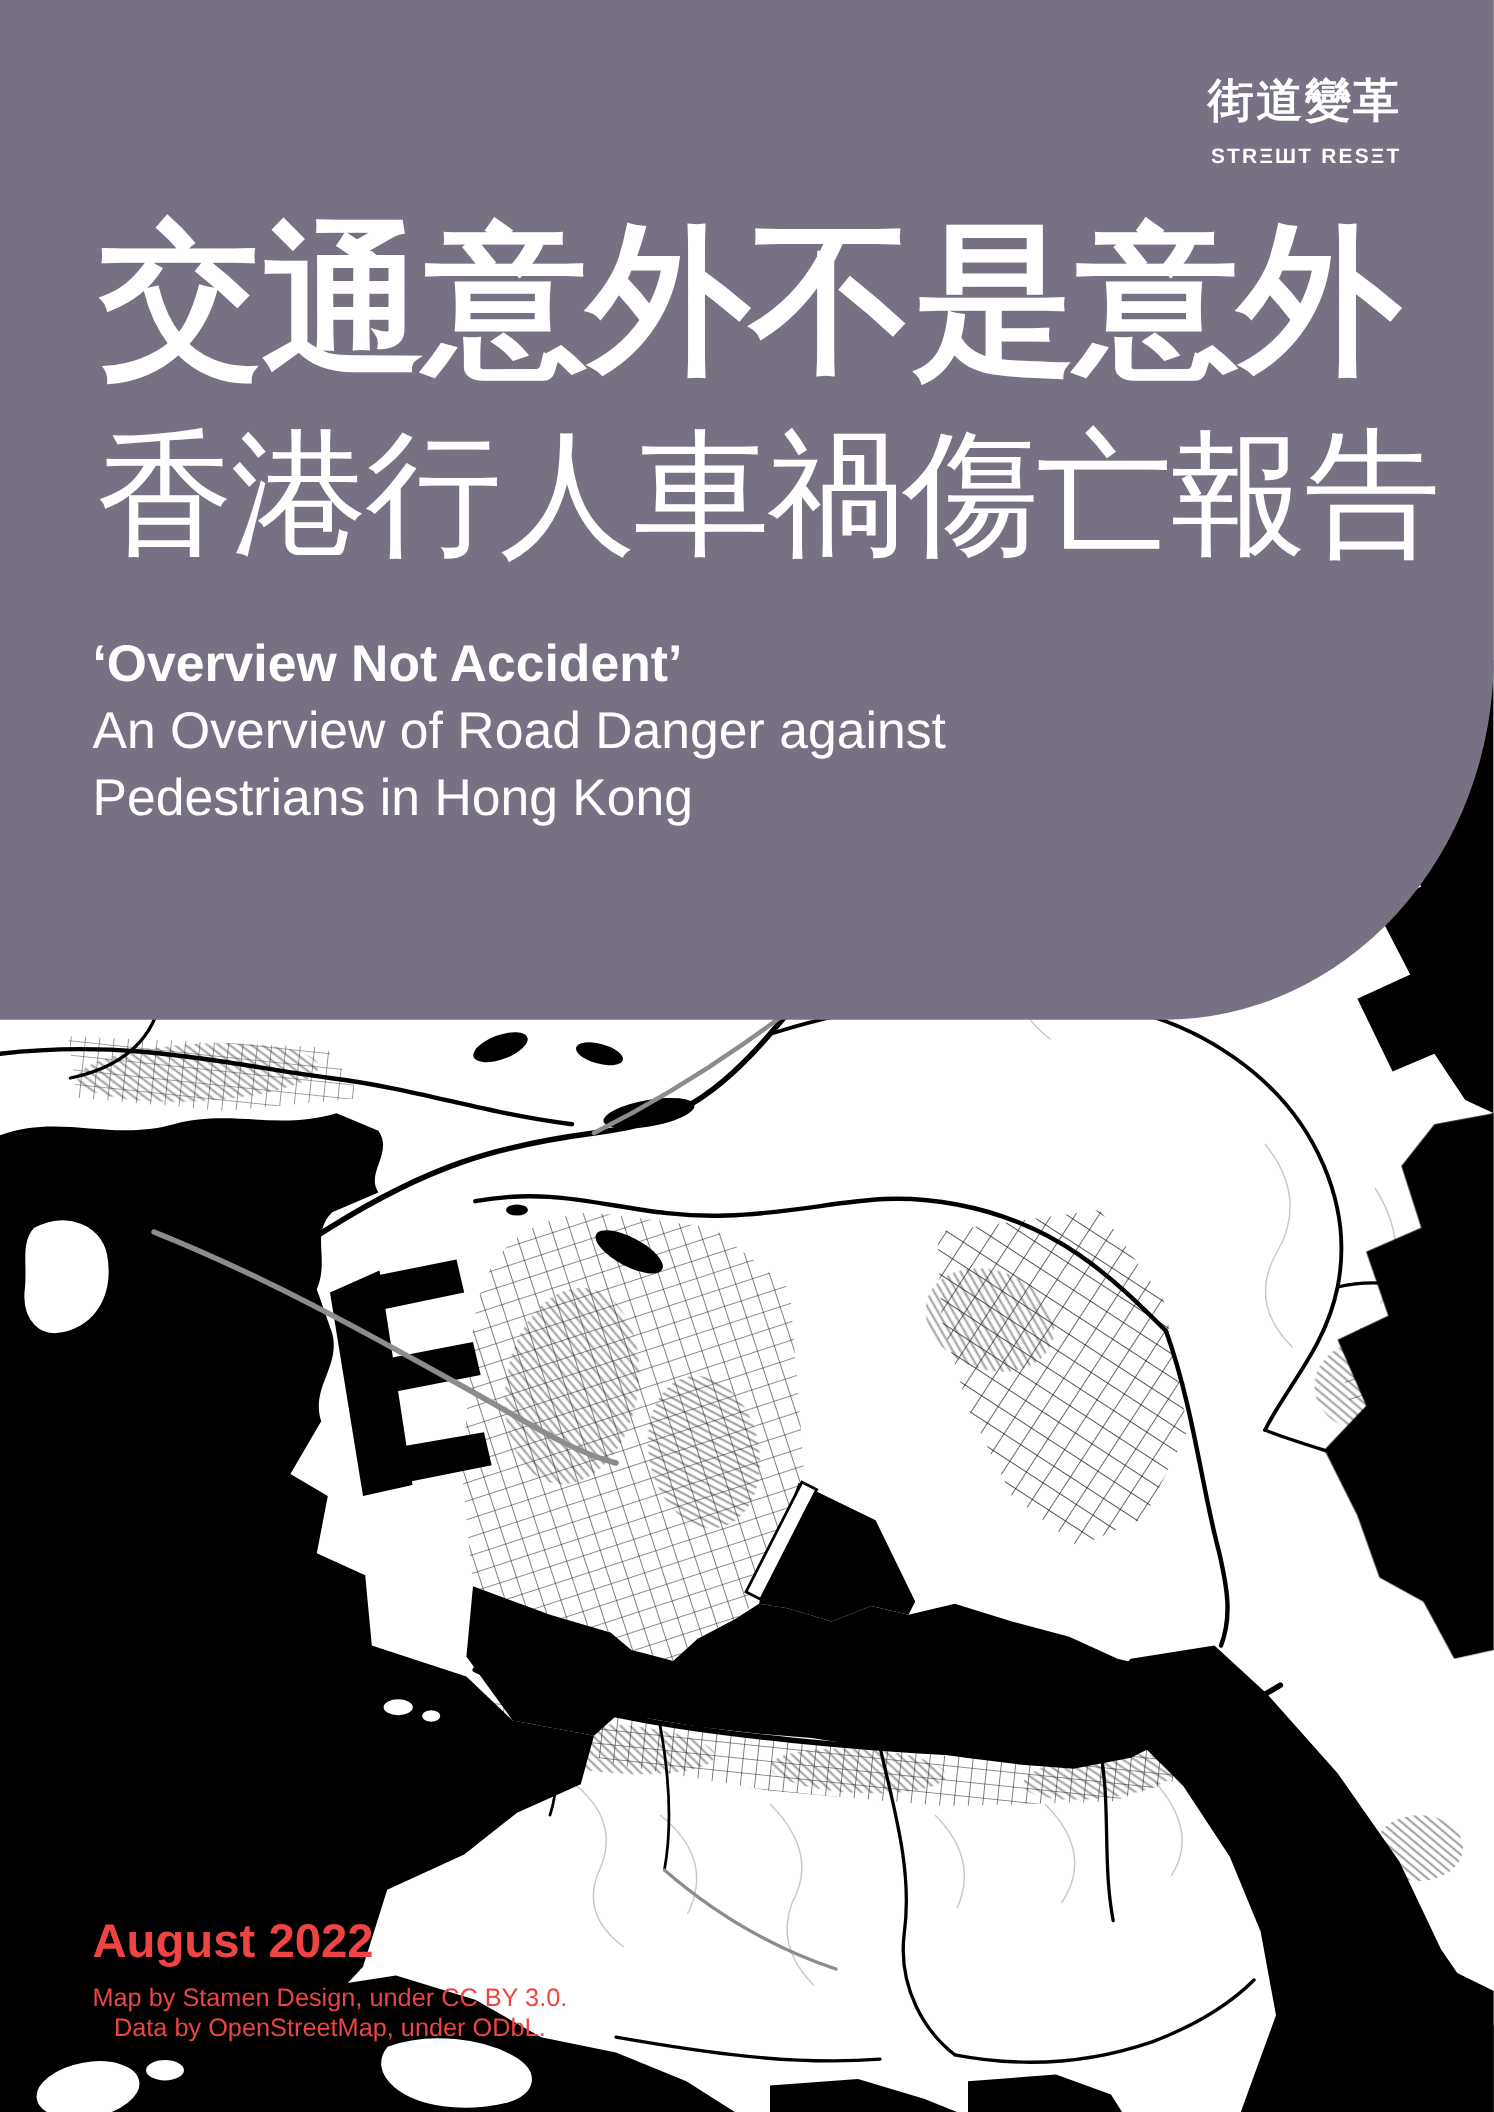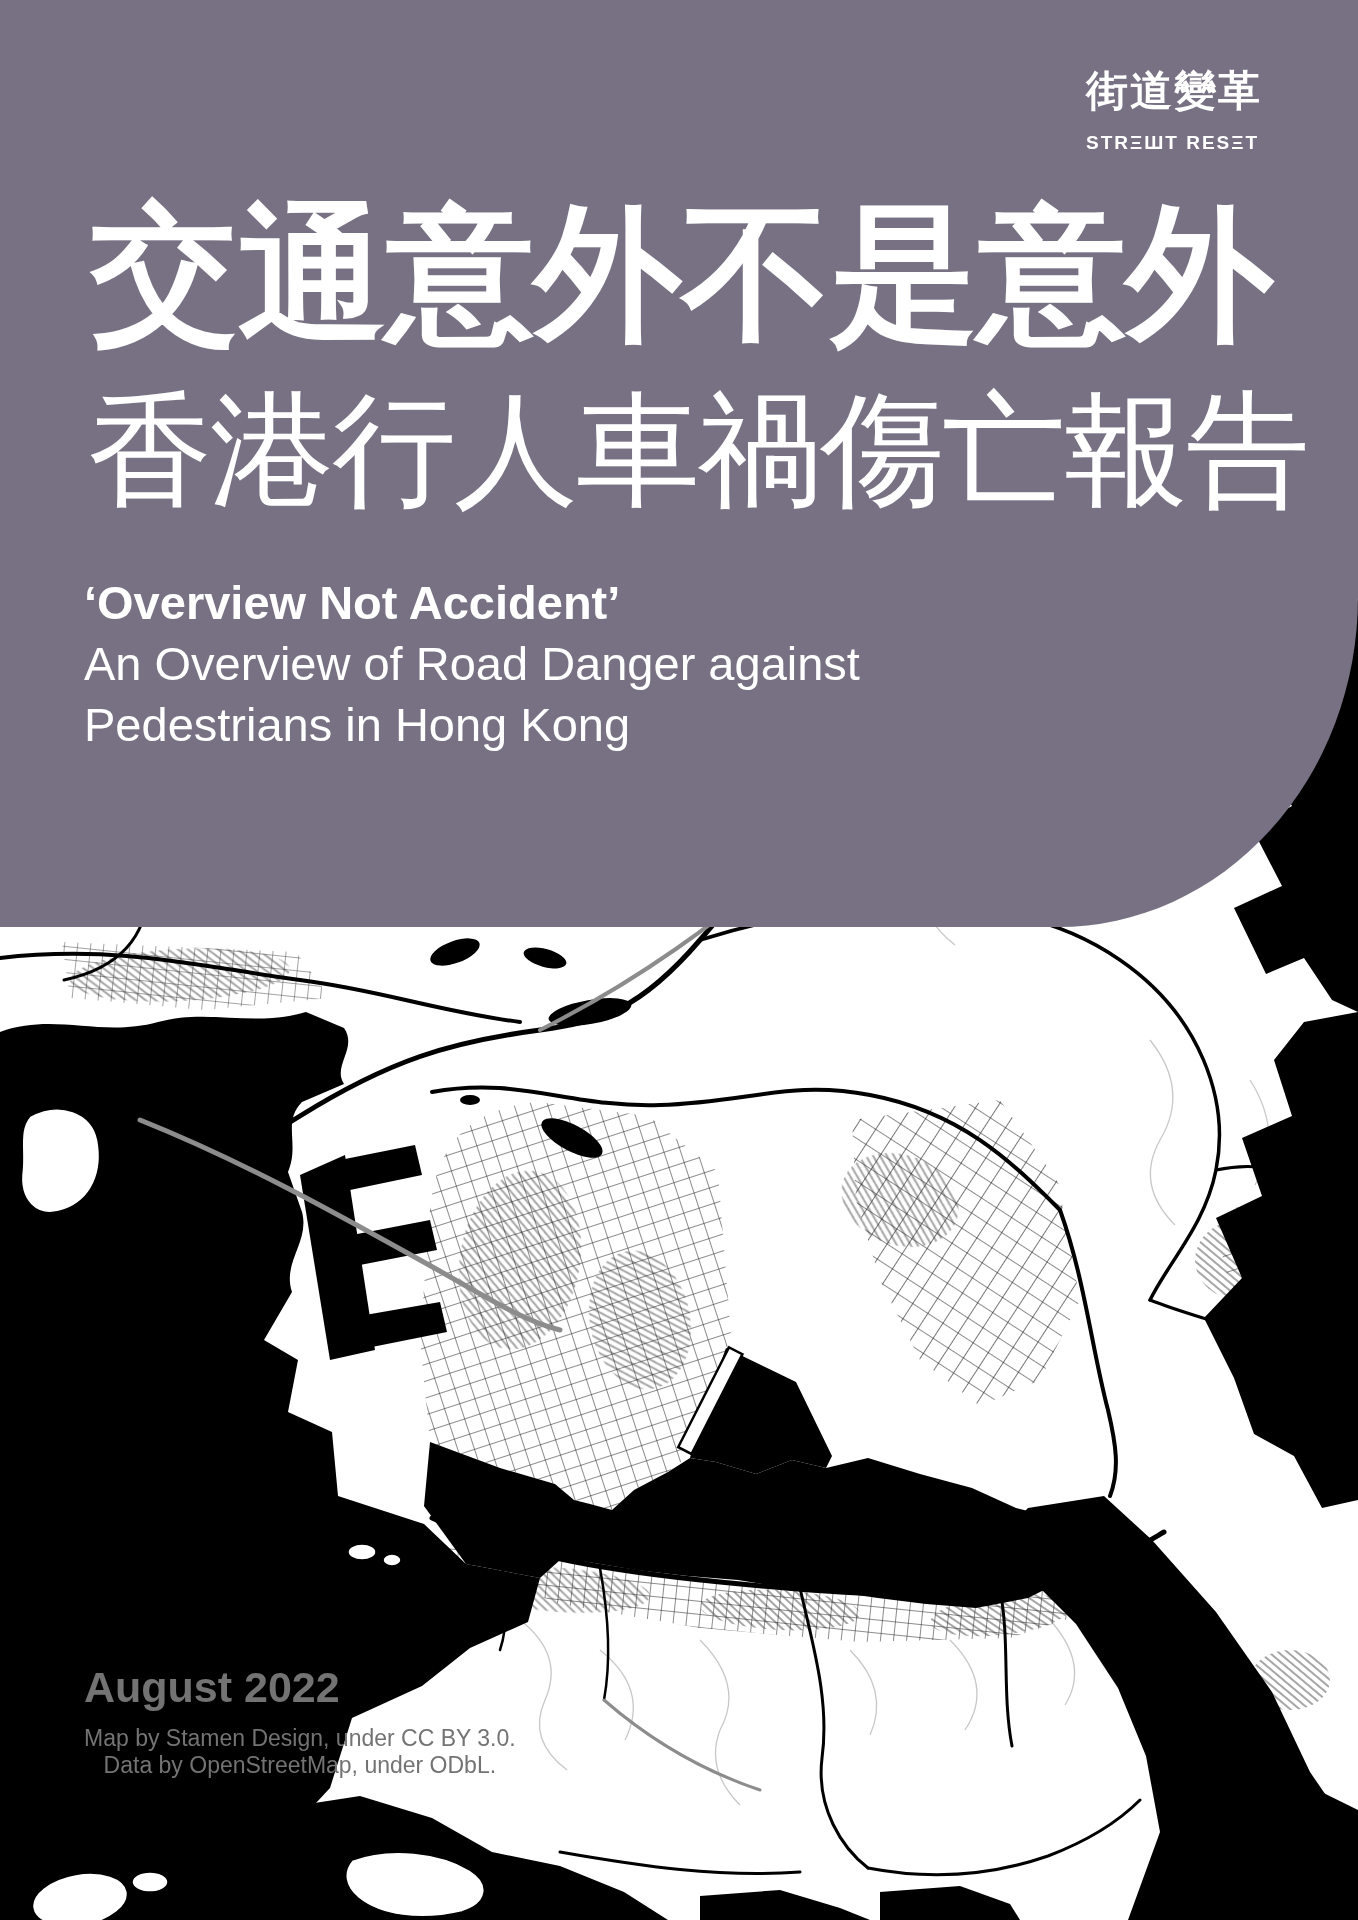--- a/index.html
+++ b/index.html
@@ -10,35 +10,35 @@
   }
   
   .map-wrap{position:absolute;left:0;top:560px;width:1358px;height:1360px;z-index:0;}
   .map-wrap svg{display:block;width:100%;height:100%;}
   
   .header-panel{
     position:absolute;top:0;left:0;width:1358px;height:927px;
     background:#787183;border-bottom-right-radius:300px 330px;
     color:#ffffff;z-index:2;
   }
-  .logo{position:absolute;top:70px;right:96px;text-align:left;line-height:1;}
+  .logo{position:absolute;top:70px;right:84px;text-align:right;line-height:1;}
   .logo-cjk{font-size:42px;font-weight:bold;letter-spacing:2px;}
   .logo-latin{font-size:19px;font-weight:bold;letter-spacing:2px;margin-top:21px;}
   .title1{
     position:absolute;left:90px;top:200px;
     font-size:148px;font-weight:900;line-height:1;white-space:nowrap;
   }
   .title2{
     position:absolute;left:88px;top:388px;
     font-size:124px;font-weight:400;line-height:1;letter-spacing:-2px;white-space:nowrap;
   }
   .subtitle{position:absolute;left:84px;top:572px;font-size:47px;line-height:61px;}
   .subtitle-bold{font-weight:bold;}
   
-  .footer{position:absolute;left:84px;top:1664px;color:#737373;z-index:3;}
+  .footer{position:absolute;left:84px;top:1742px;color:#ef4444;z-index:3;}
   .footer-date{font-size:43px;font-weight:bold;line-height:1.1;}
   .footer-credits{margin-top:14px;font-size:23px;line-height:27px;font-weight:400;text-align:center;}
 </style>
 </head>
 <body>
 
 <div class="page">
 
   <div class="map-wrap">
     <svg viewBox="0 0 1358 1360" preserveAspectRatio="none" xmlns="http://www.w3.org/2000/svg">

